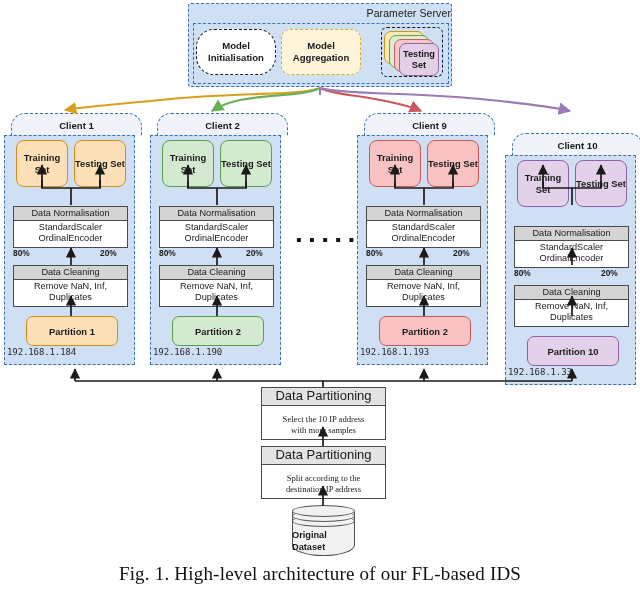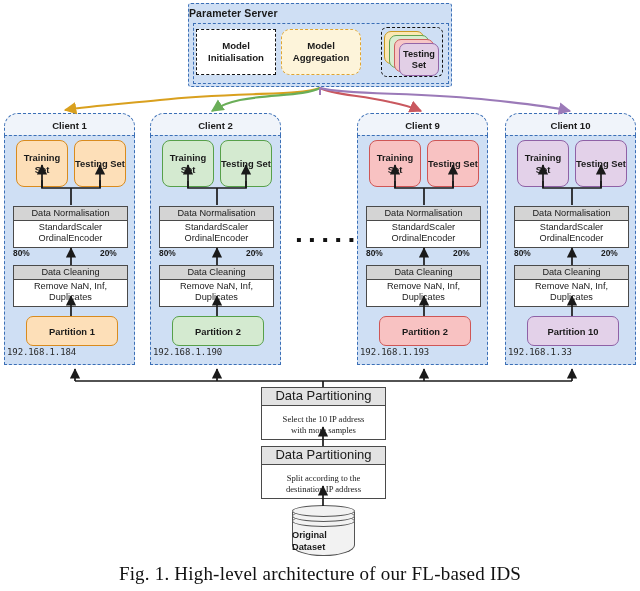--- a/index.html
+++ b/index.html
@@ -12,66 +12,66 @@
 
   
   .abs{position:absolute;box-sizing:border-box;}
 
   
   #param-server{
     left:188px;top:3px;width:264px;height:84px;
     background:#cfdff4;border:1.6px dashed #3b6fb6;border-radius:3px;
   }
   #param-server-title{
-    position:absolute;left:0;top:3px;width:100%;text-align:left;
-    font-size:10.5px;font-weight:bold;letter-spacing:.1px;
+    position:absolute;left:0;top:3px;width:100%;text-align:right;
+    font-size:10.5px;font-weight:normal;letter-spacing:.1px;
   }
   #ps-inner{
     position:absolute;left:4px;top:19px;width:256px;height:61px;
     border:1.6px dashed #3b6fb6;box-sizing:border-box;background:transparent;
   }
   .ps-box{
     position:absolute;display:flex;align-items:center;justify-content:center;
     text-align:center;font-size:9.6px;font-weight:bold;line-height:1.22;
     box-sizing:border-box;
   }
   #model-init{
     left:196px;top:29px;width:80px;height:46px;
-    background:#ffffff;border:1.8px dashed #111111;border-radius:0;
+    background:#ffffff;border:1.8px dashed #111111;border-radius:18px;
   }
   #model-agg{
     left:281px;top:29px;width:80px;height:46px;
     background:#fdf4da;border:1.8px dashed #e0a531;border-radius:9px;
   }
   #testing-stack-frame{
     left:381px;top:27px;width:62px;height:50px;
     border:1.7px dashed #111111;border-radius:6px;box-sizing:border-box;
   }
   .stack-card{position:absolute;width:40px;height:33px;border-radius:7px;box-sizing:border-box;}
   #sc1{left:384px;top:31px;background:#fbe8b4;border:1.5px solid #c99a22;}
   #sc2{left:389px;top:35px;background:#d9edd0;border:1.5px solid #63a352;}
   #sc3{left:394px;top:39px;background:#f7c6c6;border:1.5px solid #cc5f5f;}
   #sc4{left:399px;top:43px;background:#e2cfe6;border:1.5px solid #9465a8;
        display:flex;align-items:center;justify-content:center;text-align:center;
        font-size:9.2px;font-weight:bold;line-height:1.18;}
 
   
   .client{position:absolute;top:113px;width:131px;height:252px;}
   .client-head{
-    position:absolute;left:0;top:0;width:100%;height:23px;
+    position:absolute;left:7px;top:0;width:100%;height:23px;
     background:#f0f4fa;border:1.5px dashed #3b6fb6;border-bottom:none;
     border-radius:14px 14px 0 0;box-sizing:border-box;
     display:flex;align-items:center;justify-content:center;
     font-size:9.6px;font-weight:bold;text-align:right;
   }
   .client-body{
     position:absolute;left:0;top:22px;width:100%;height:230px;
     background:#cfdff4;border:1.5px dashed #3b6fb6;box-sizing:border-box;
   }
-  #client1{left:4px;} #client2{left:150px;text-decoration:underline;} #client9{left:357px;} #client10{left:505px;}
+  #client1{left:4px;} #client2{left:150px;text-decoration:underline;} #client9{left:357px;} #client10{left:505px;margin-top:20px;}
 
   .set-box{
     position:absolute;top:27px;width:52px;height:47px;border-radius:8px;
     box-sizing:border-box;display:flex;align-items:center;justify-content:center;
     text-align:center;font-size:9.4px;font-weight:bold;line-height:1.2;
   }
   .set-train{left:12px;} .set-test{left:70px;}
 
   
   .c-orange .set-box,.c-orange .partition{background:#fddfb8;border:1.8px solid #d98b1e;}

